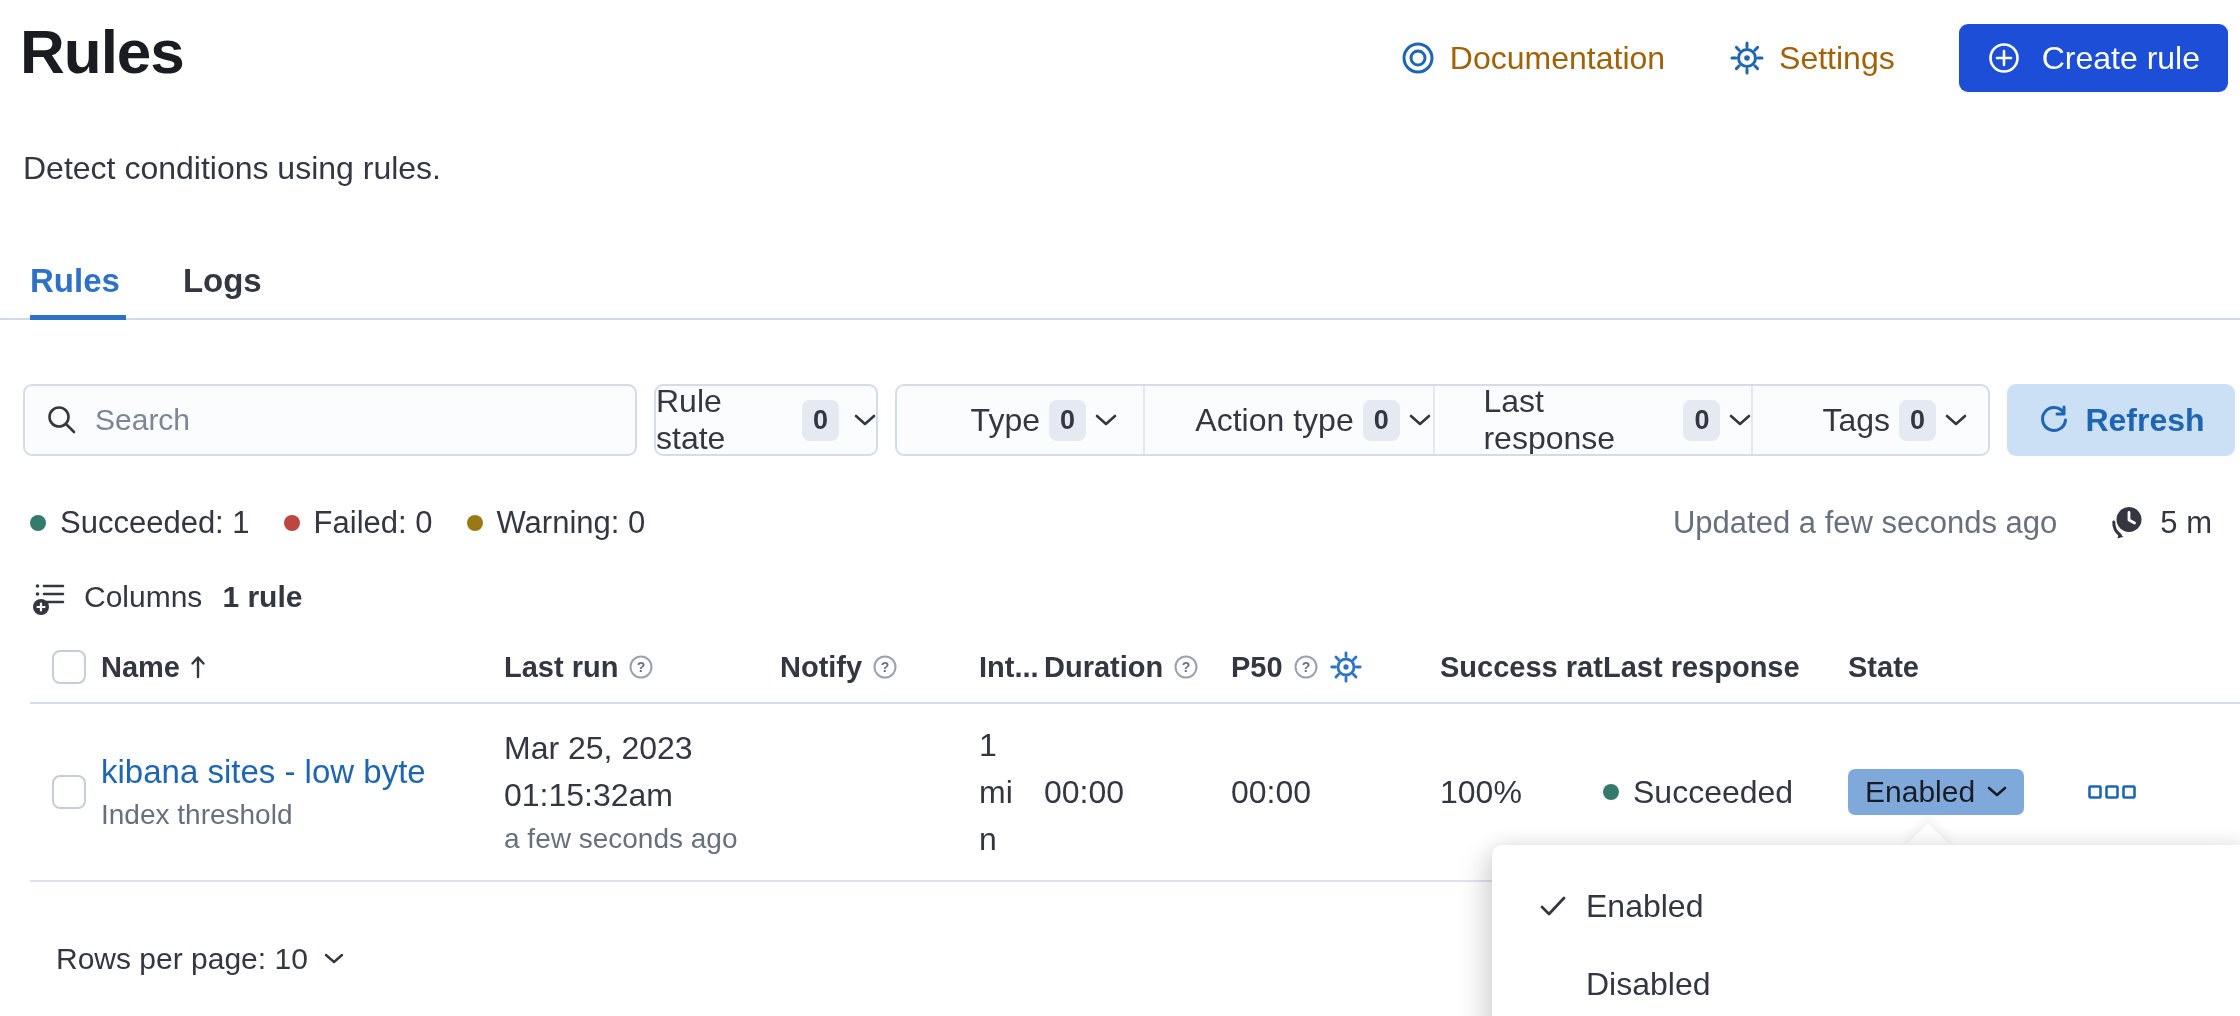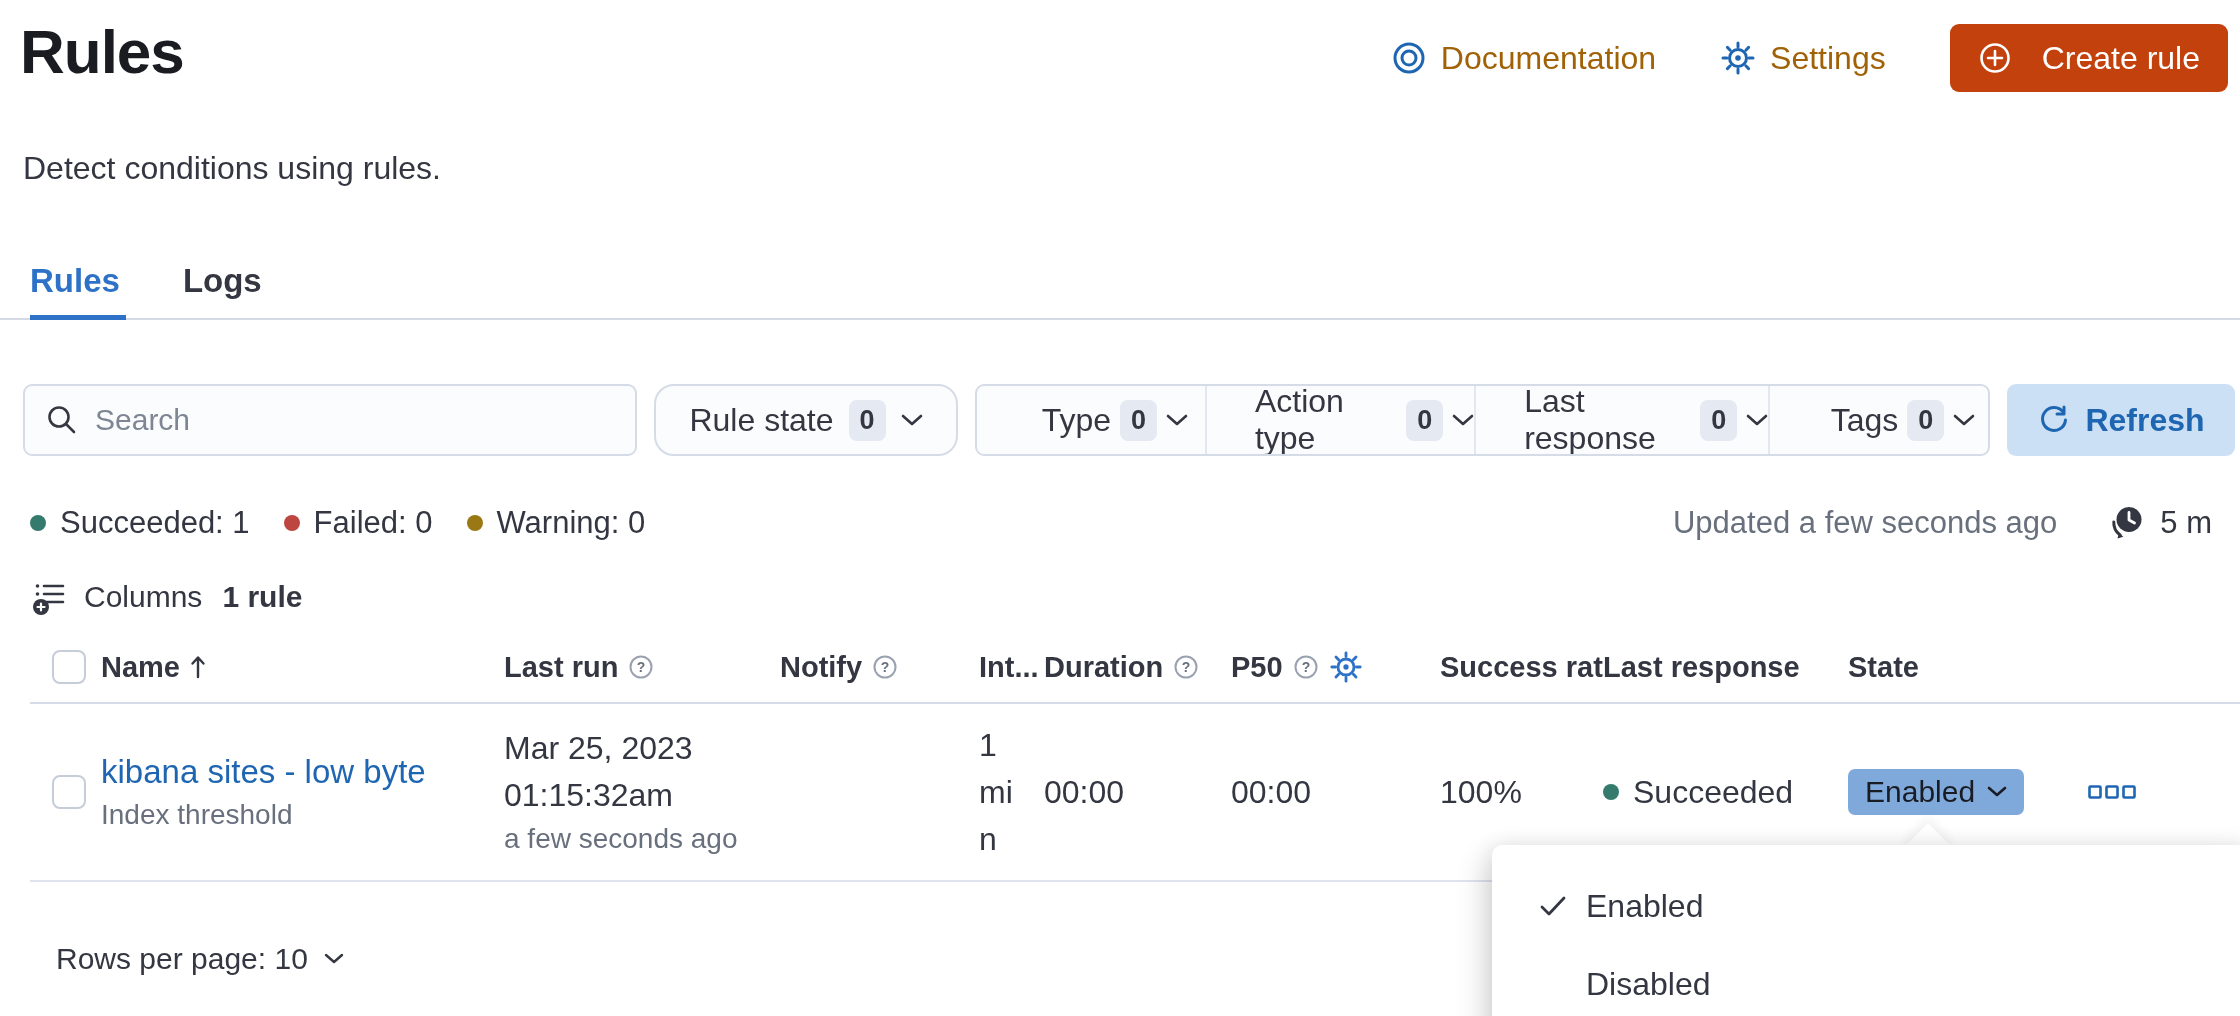--- a/index.html
+++ b/index.html
@@ -24,22 +24,22 @@
   }
   .hdr-actions {
     position: absolute; right: 12px; top: 0; height: 116px;
     display: flex; align-items: center; gap: 64px;
   }
   .hdr-link {
     display: flex; align-items: center; gap: 14px;
     color: #a16207; font-size: 32px; font-weight: 500; cursor: pointer;
   }
   .btn-primary {
-    display: flex; align-items: center; gap: 30px;
-    background: #c2410c; color: #ffffff;
+    display: flex; align-items: center; gap: 21px;
+    background: #1d4ed8; color: #ffffff;
     font-size: 32px; font-weight: 500;
     height: 68px; padding: 0 28px; border-radius: 9px; border: none; cursor: pointer;
   }
 
   
   .tabs { position: absolute; left: 30px; top: 256px; display: flex; gap: 63px; }
   .tab { font-size: 33px; font-weight: 700; line-height: 50px; color: #343741; cursor: pointer; }
   .tab.active { color: #2e72c8; }
   .tabs-divider { position: absolute; left: 0; top: 318px; width: 2240px; height: 2px; background: #d3dae6; }
   .tab-underline { position: absolute; left: 30px; top: 315px; width: 96px; height: 5px; background: #2e72c8; }
@@ -57,21 +57,21 @@
   .search-box input {
     border: none; outline: none; background: transparent; flex: 1;
     font-size: 30px; font-family: "Liberation Sans", sans-serif; color: #343741;
   }
   .search-box input::placeholder { color: #7e8694; }
   .filter-btn {
     height: 72px; background: #fbfcfd; border: 2px solid #d6dce7; border-radius: 9px;
     display: flex; align-items: center; justify-content: center; gap: 15px;
     font-size: 32px; font-weight: 500; color: #343741; cursor: pointer;
   }
-  .rule-state { width: 304px; border-radius: 20px; }
+  .rule-state { width: 224px; }
   .filter-group {
     flex: 1; display: flex; background: #fbfcfd;
     border: 2px solid #d6dce7; border-radius: 9px; overflow: hidden;
   }
   .filter-cell {
     display: flex; align-items: center; justify-content: center; gap: 9px;
     font-size: 32px; font-weight: 500; color: #343741; cursor: pointer; padding-left: 48px;
   }
   .filter-cell + .filter-cell { border-left: 2px solid #e2e7f0; }
   .fc-type { flex: 233; } .fc-action { flex: 284; } .fc-lastresp { flex: 316; } .fc-tags { flex: 220; }

